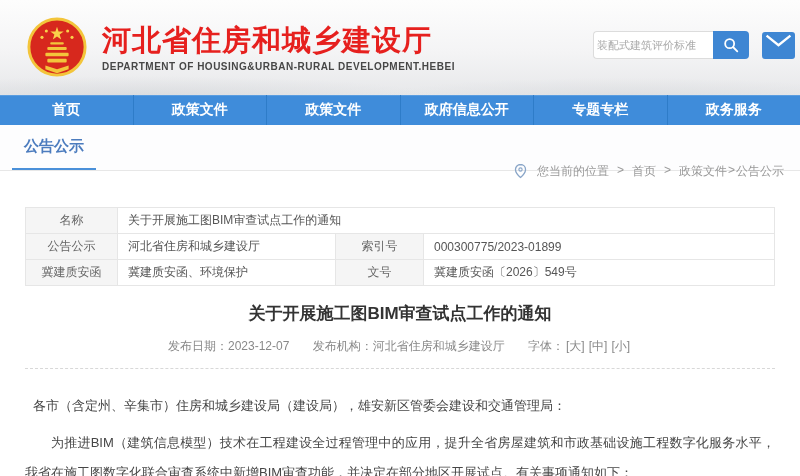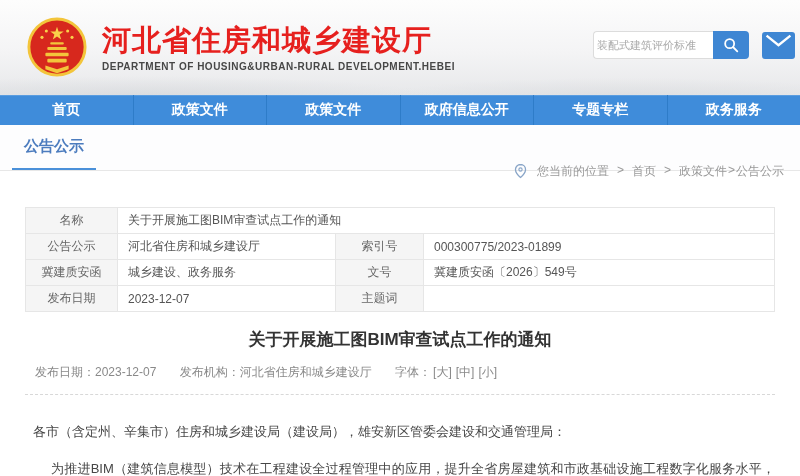--- a/index.html
+++ b/index.html
@@ -75,21 +75,21 @@
   
   .content { padding:0 25px; }
   .doc-table { width:100%; border-collapse:collapse; margin-top:36px; table-layout:fixed; }
   .doc-table td {
     border:1px solid #e6e6e6; height:26px; font-size:12px; color:#555;
     padding:0 10px; overflow:hidden; white-space:nowrap;
   }
   .doc-table td.lbl { background:#f5f5f5; text-align:center; color:#666; padding:0 4px; }
 
   .article-title { text-align:center; font-size:17px; font-weight:bold; color:#333; margin-top:16px; }
-  .article-meta { font-size:12px; color:#898989; margin-top:13px; }
+  .article-meta { text-align:center; font-size:12px; color:#898989; margin-top:13px; }
   .article-meta .chunk { margin:0 10px; }
   .article-meta .fsize { cursor:pointer; margin:0 2px; }
   .dashed-sep { border-bottom:1px dashed #d8d8d8; margin-top:13px; }
 
   .body-text { margin-top:22px; font-size:13px; color:#464646; line-height:2.25; text-align:justify; }
   .para-indent { text-indent:2em; margin-top:6px; }
 </style>
 </head>
 <body>
 
@@ -173,29 +173,23 @@
       <td colspan="3">关于开展施工图BIM审查试点工作的通知</td>
     </tr>
     <tr>
       <td class="lbl">公告公示</td>
       <td>河北省住房和城乡建设厅</td>
       <td class="lbl">索引号</td>
       <td>000300775/2023-01899</td>
     </tr>
     <tr>
       <td class="lbl">冀建质安函</td>
-      <td>城乡建设、政务服务</td>
+      <td>冀建质安函、环境保护</td>
       <td class="lbl">文号</td>
       <td>冀建质安函〔2026〕549号</td>
-    </tr>
-    <tr>
-      <td class="lbl">发布日期</td>
-      <td>2023-12-07</td>
-      <td class="lbl">主题词</td>
-      <td></td>
     </tr>
   </tbody>
     </table>
 
   <div class="article-title">关于开展施工图BIM审查试点工作的通知</div>
 
   <div class="article-meta">
     <span class="chunk"><span>发布日期：</span><span>2023-12-07</span></span>
     <span class="chunk"><span>发布机构：</span><span>河北省住房和城乡建设厅</span></span>
     <span class="chunk"><span>字体：</span><span class="fsize">[大]</span><span class="fsize">[中]</span><span class="fsize">[小]</span></span>

